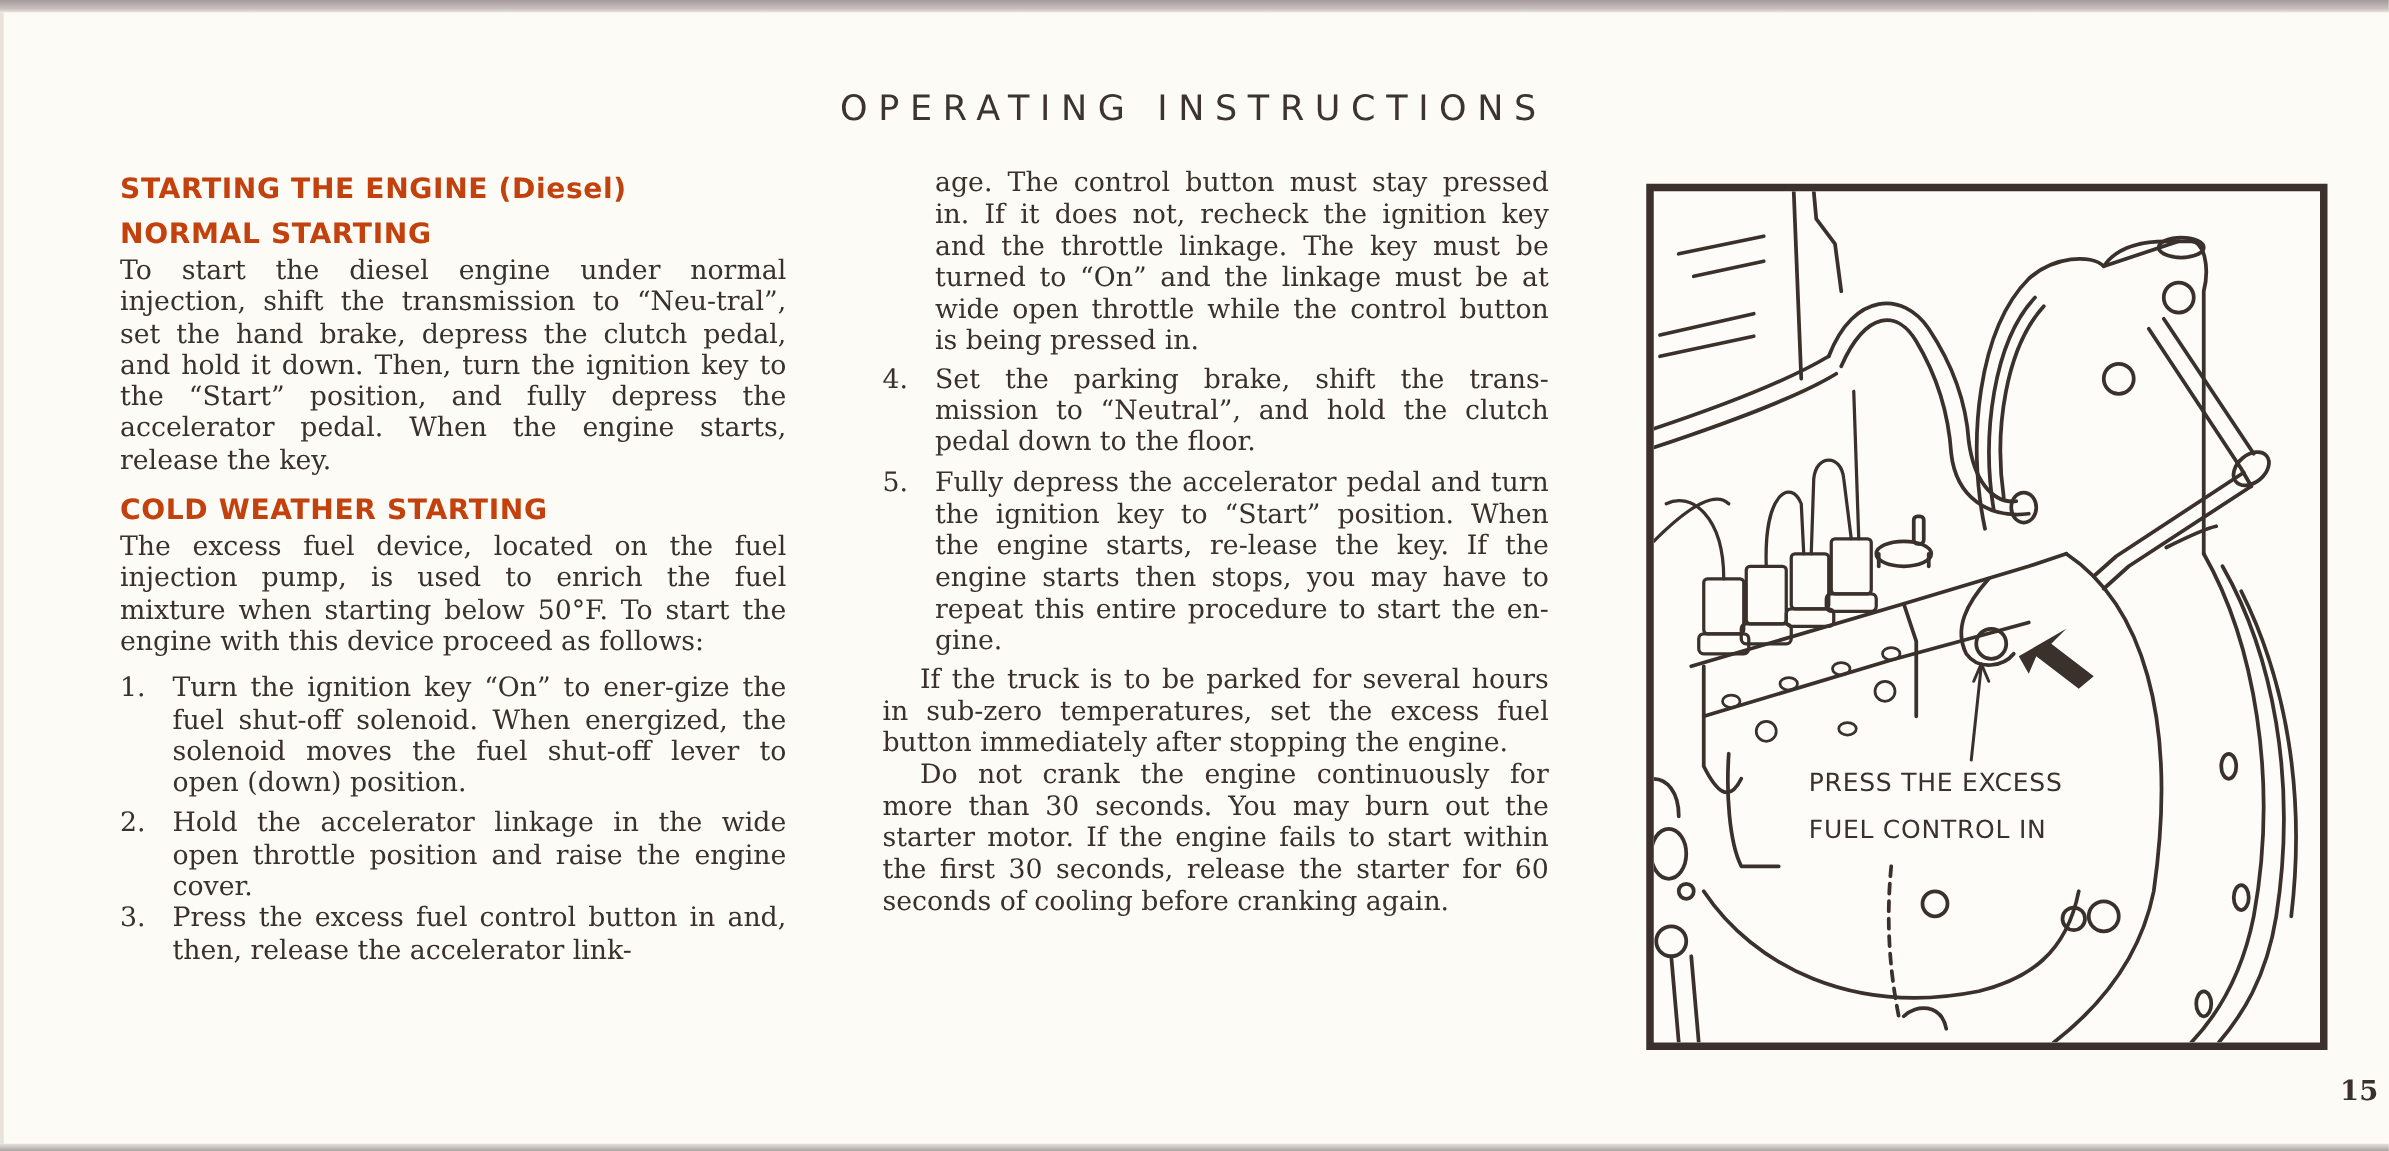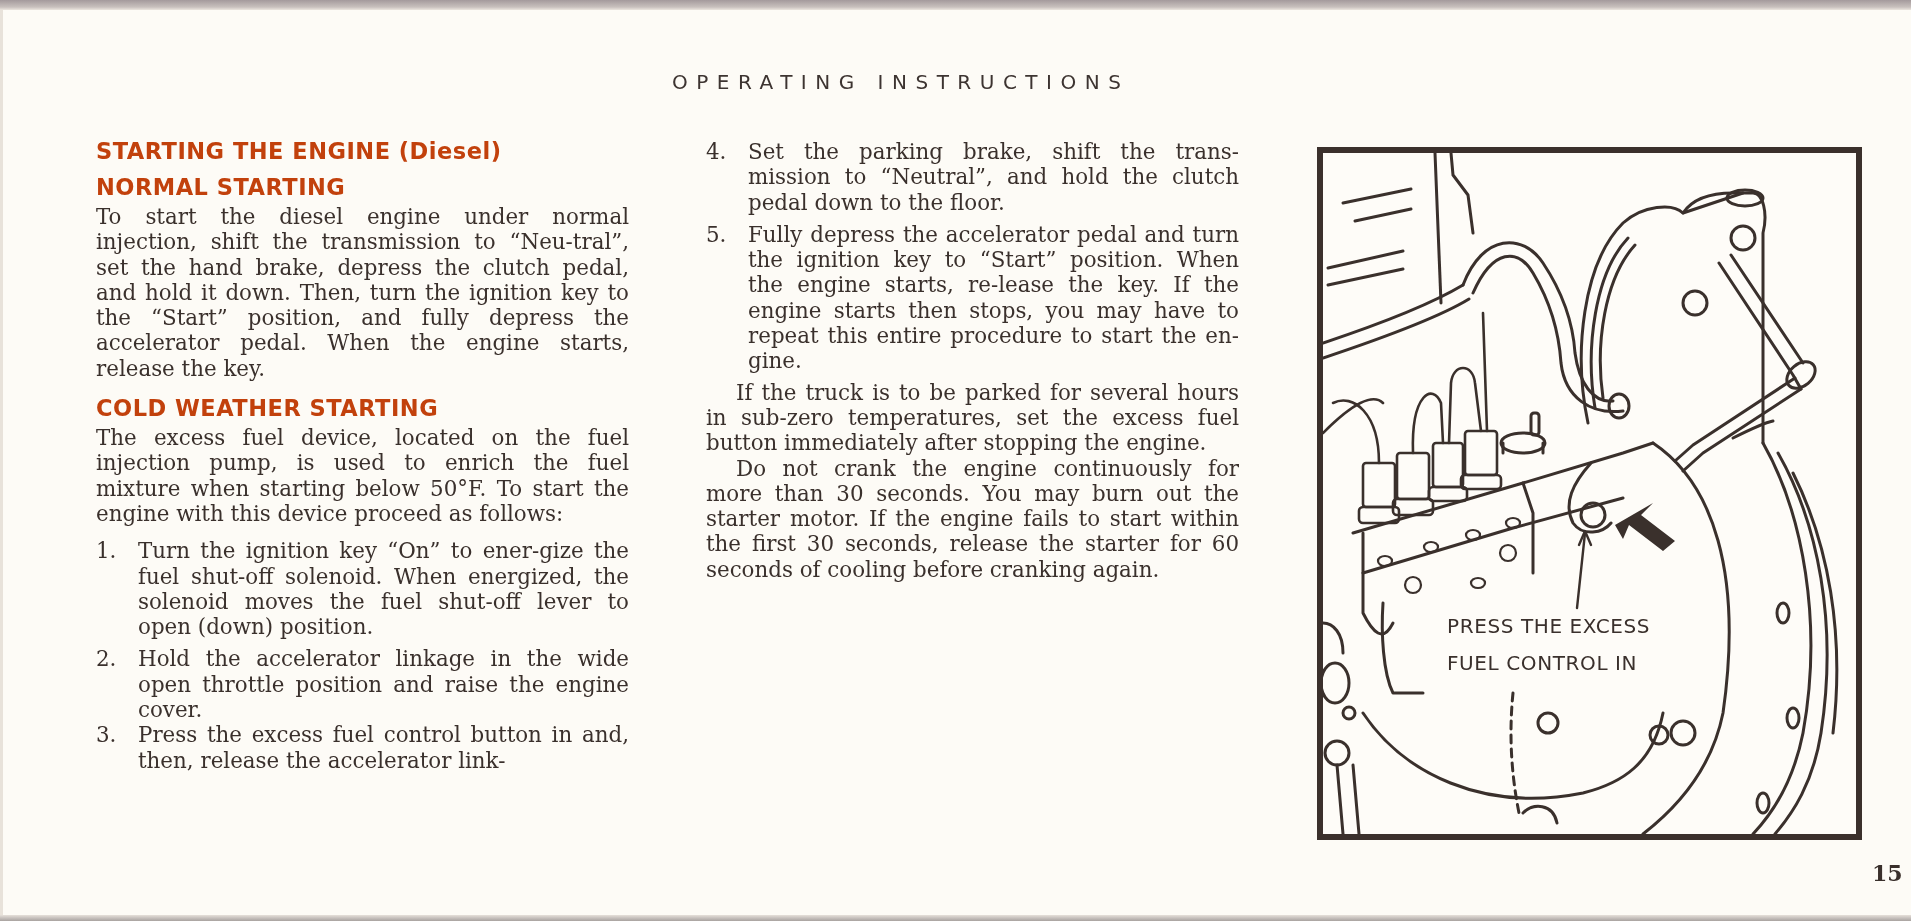--- a/index.html
+++ b/index.html
@@ -17,21 +17,21 @@
       position: absolute; left: 0; bottom: 0; width: 1911px; height: 6px;
       background: linear-gradient(#e6e0da, #a8a2a0);
     }
     .edge-left {
       position: absolute; left: 0; top: 10px; width: 3px; height: 905px;
       background: #e8e2da;
     }
     .running-head {
       position: absolute; left: 672px; top: 70px; width: 620px;
       font-family: "DejaVu Sans", "Liberation Sans", sans-serif;
-      font-size: 20px; letter-spacing: 8.5px; color: #3d3431;
+      font-size: 28px; letter-spacing: 8.5px; color: #3d3431;
       white-space: nowrap;
     }
     .col {
       position: absolute; font-size: 21.4px; line-height: 25.3px;
       text-align: justify; color: #3a302c;
     }
     .col-left { left: 96px; top: 136px; width: 533px; }
     .col-mid { left: 706px; top: 134px; width: 533px; }
     .h-sans {
       font-family: "DejaVu Sans", "Liberation Sans", sans-serif;
@@ -102,20 +102,21 @@
       <span class="txt">Hold the accelerator linkage in the wide open throttle position and raise the engine cover.</span>
     </li>
     <li class="li tight">
       <span class="num">3.</span>
       <span class="txt">Press the excess fuel control button in and, then, release the accelerator link-</span>
     </li>
   </ol>
 </div>
 
 <div class="col col-mid">
+  <p class="p mid-cont">age. The control button must stay pressed in. If it does not, recheck the ignition key and the throttle linkage. The key must be turned to “On” and the linkage must be at wide open throttle while the control button is being pressed in.</p>
   <ol class="list mid-list">
     <li class="li first">
       <span class="num">4.</span>
       <span class="txt">Set the parking brake, shift the trans-mission to “Neutral”, and hold the clutch pedal down to the floor.</span>
     </li>
     <li class="li gap">
       <span class="num">5.</span>
       <span class="txt">Fully depress the accelerator pedal and turn the ignition key to “Start” position. When the engine starts, re-lease the key. If the engine starts then stops, you may have to repeat this entire procedure to start the en-gine.</span>
     </li>
   </ol>

